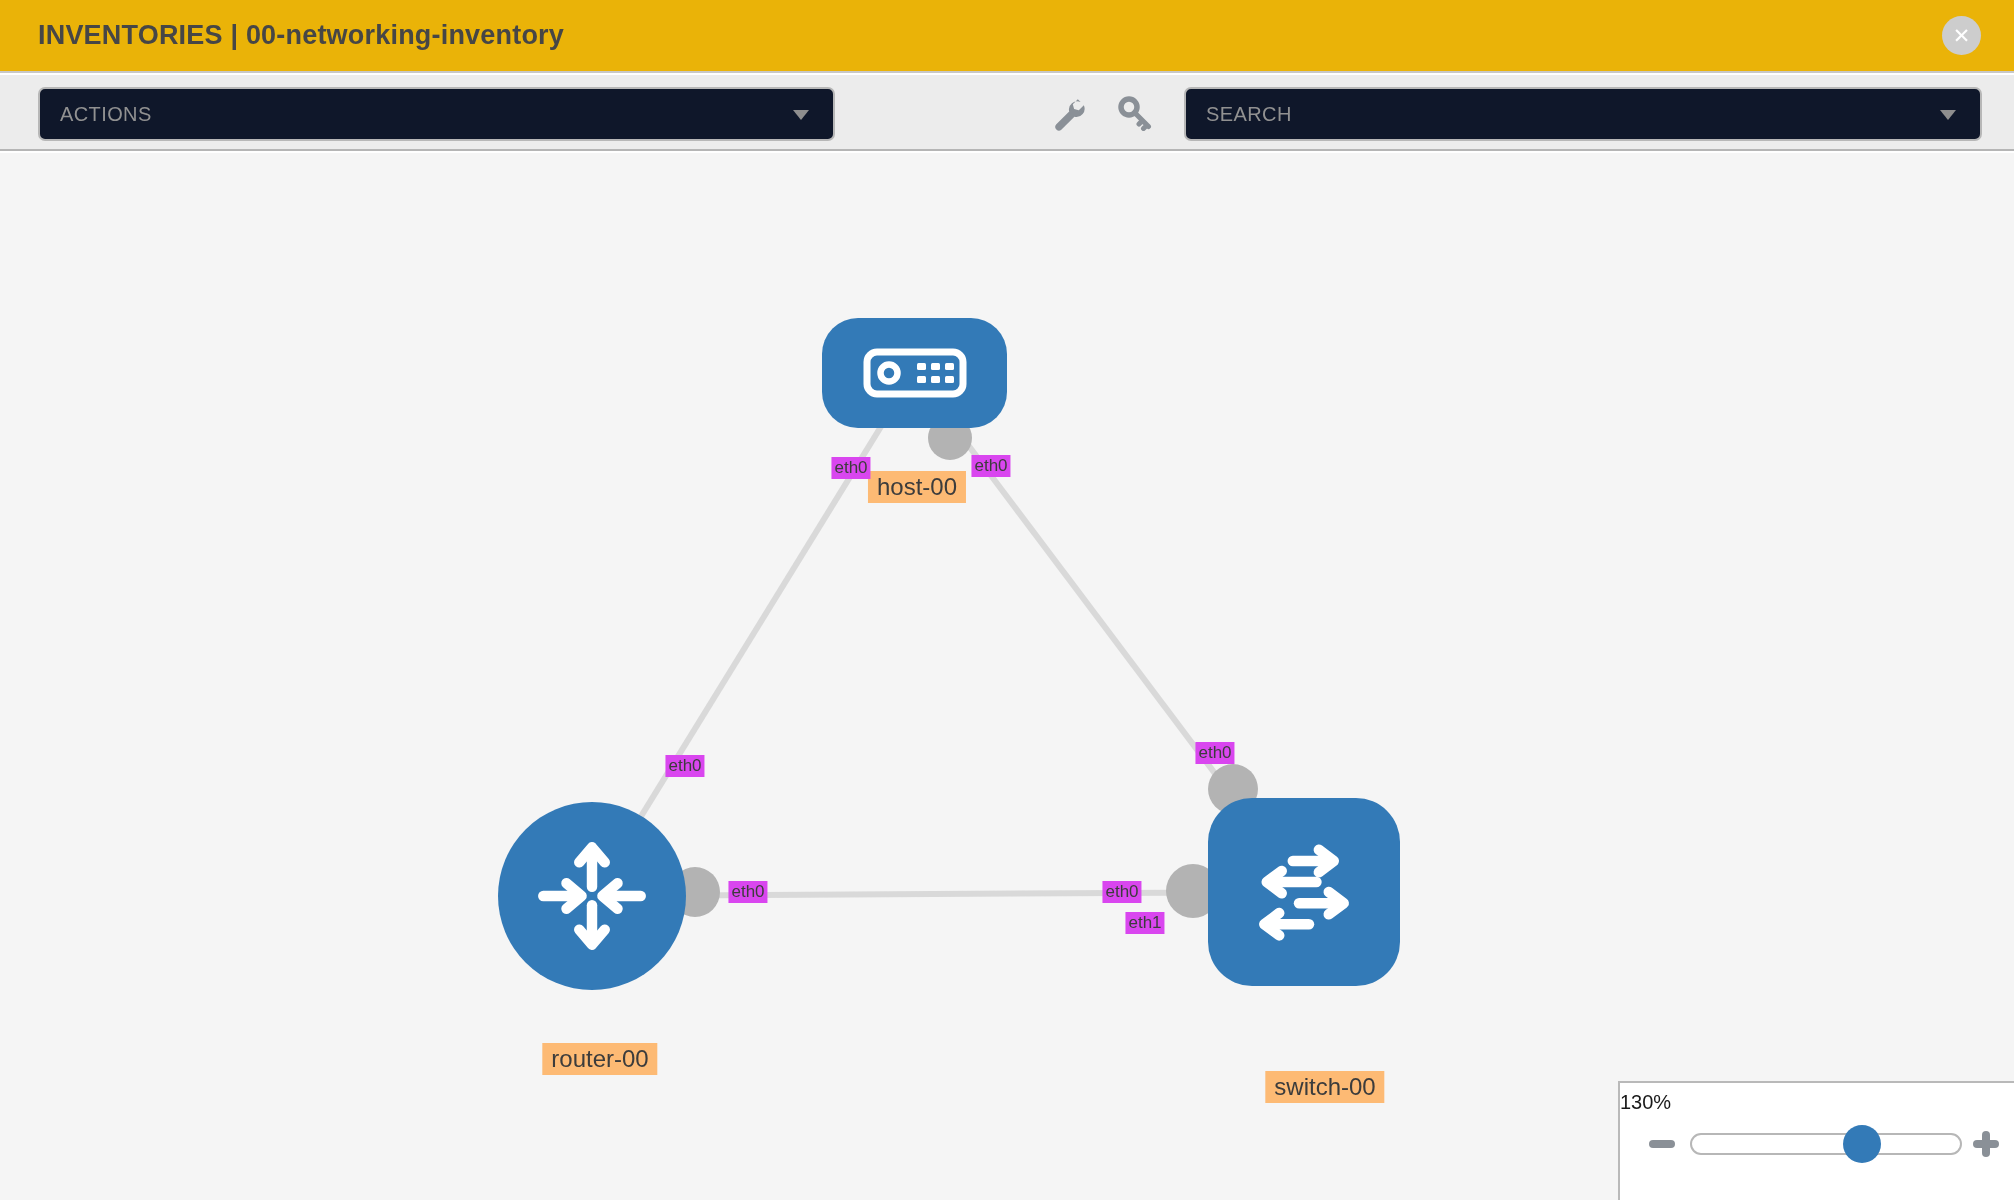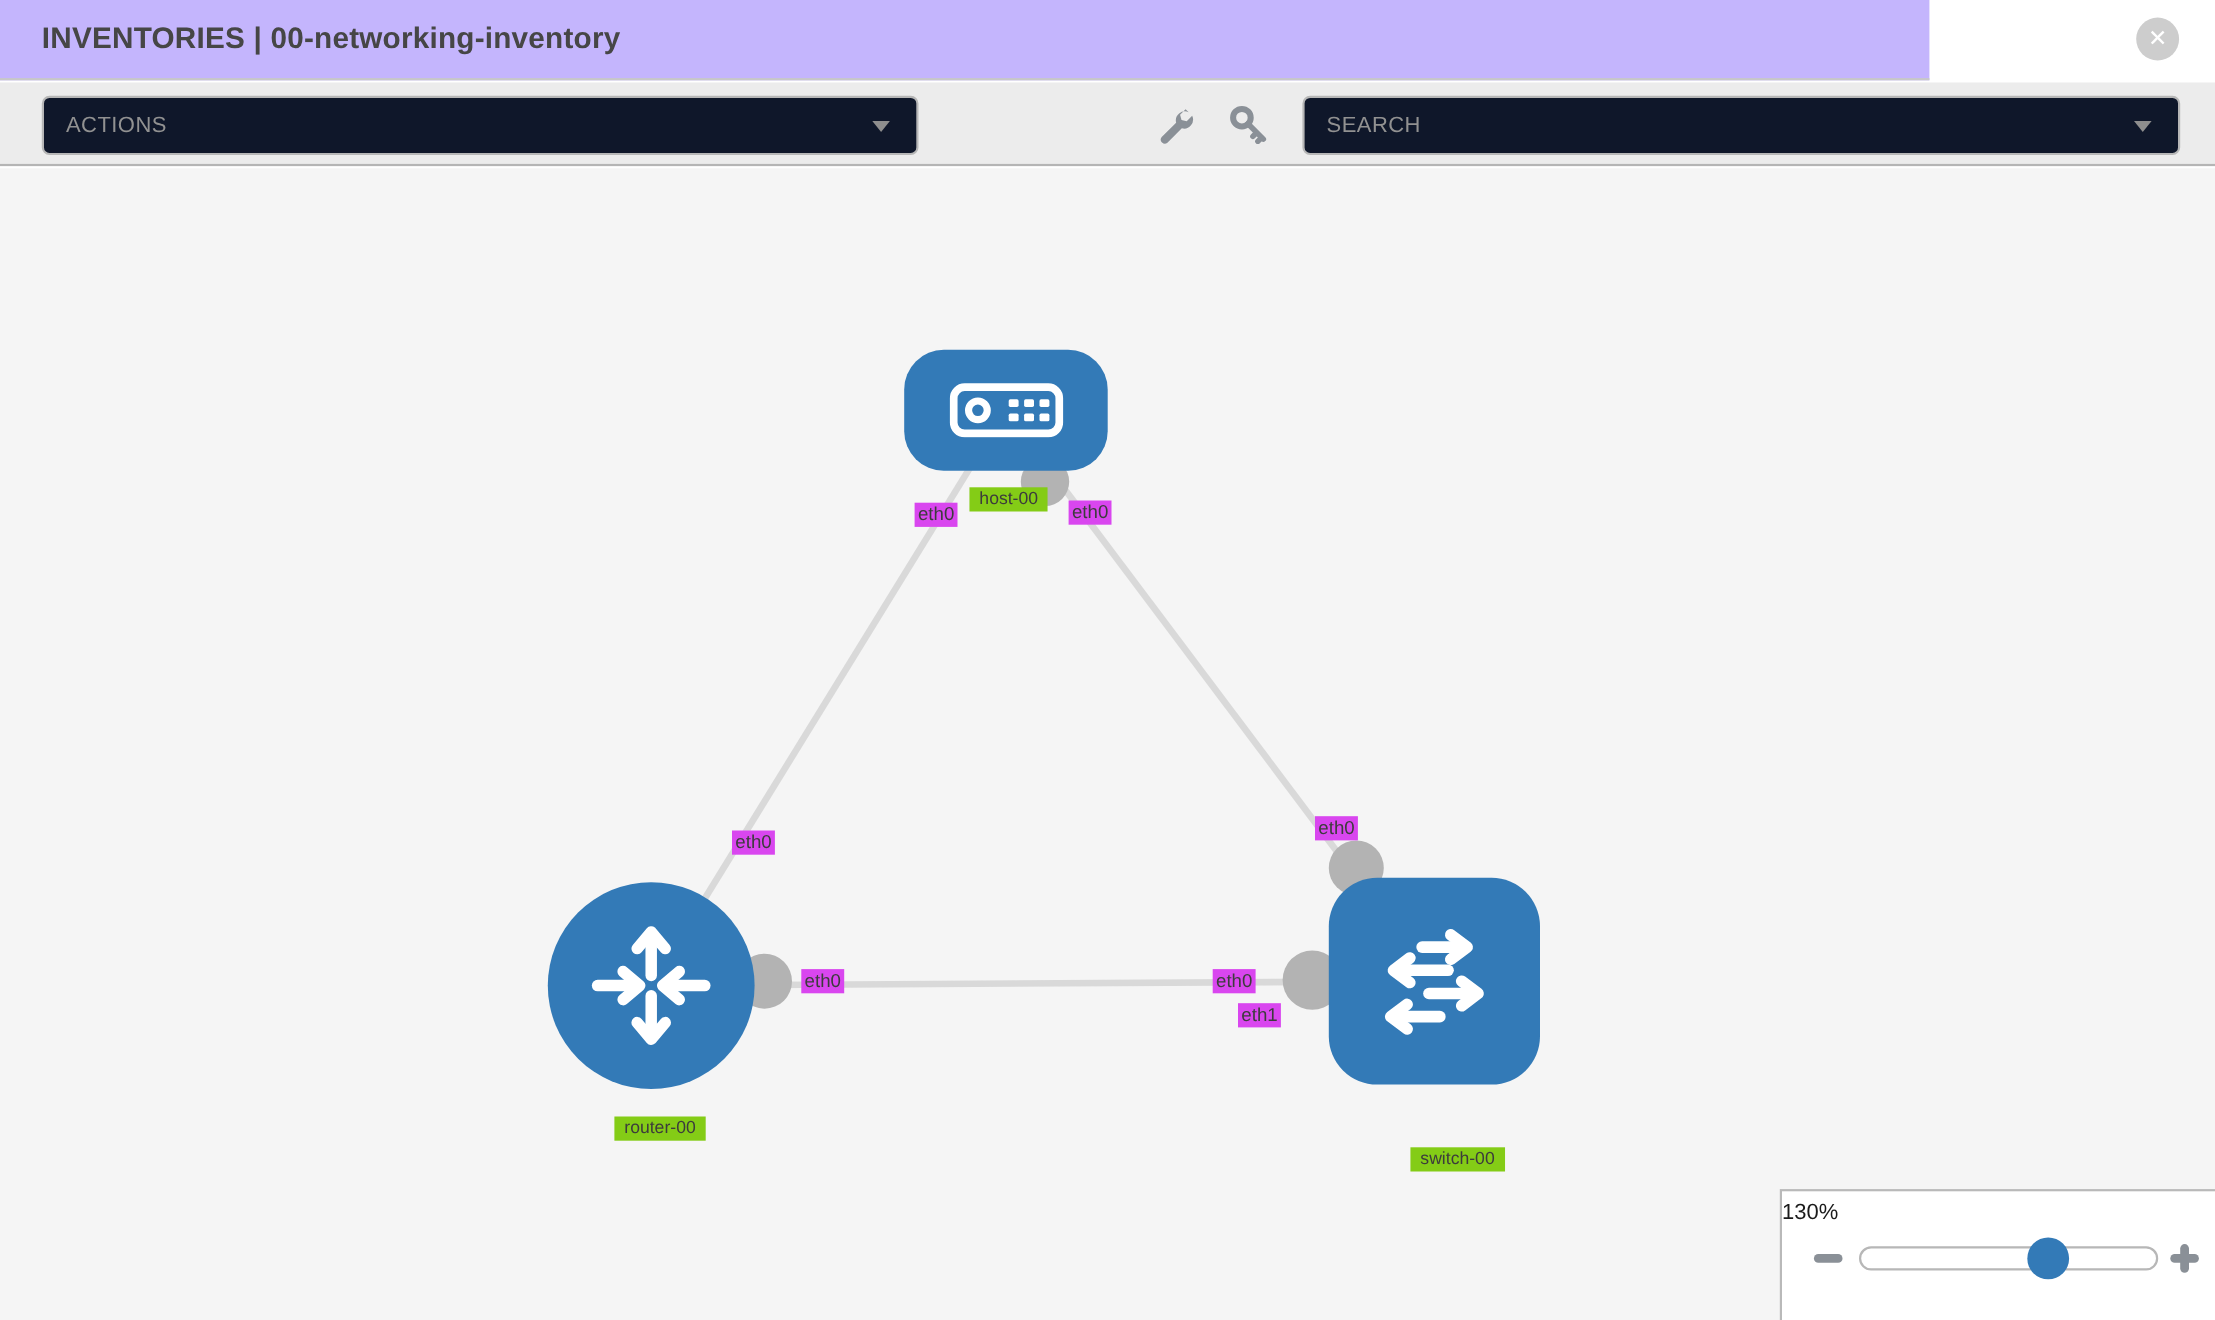--- a/index.html
+++ b/index.html
@@ -6,21 +6,21 @@
     --node-blue:#337ab7; --link-gray:#d9d9d9; --interface-gray:#b3b3b3;
     --canvas-bg:#f5f5f5; --toolbar-bg:#ececec; --panel-border:#b9b9b9;
     --control-border:#b7b7b7; --icon-gray:#8a9097; --title-color:#464646;
     --label-color:#3c3c3c; --placeholder-color:#919191; --close-gray:#cdcdcd;
   }
   *{margin:0;padding:0;box-sizing:border-box;}
   body{font-family:"Liberation Sans","DejaVu Sans",sans-serif;background:#fff;}
   .page{position:relative;width:2014px;height:1200px;overflow:hidden;background:#fff;}
 
   
-  .header{position:absolute;left:0;top:0;width:1754px;height:73px;background:#c4b5fd;
+  .header{position:absolute;left:0;top:0;width:2014px;height:73px;background:#eab308;
           border-bottom:2px solid #c8c8c8;}
   .title{position:absolute;left:38px;top:0;height:71px;line-height:71px;
          font-size:27px;font-weight:bold;color:var(--title-color);letter-spacing:.2px;}
   .close-btn{position:absolute;left:1942px;top:16px;width:39px;height:39px;border-radius:50%;
              background:var(--close-gray);color:#fff;text-align:center;line-height:39px;
              font-size:21px;font-weight:bold;cursor:pointer;}
 
   
   .toolbar{position:absolute;left:0;top:75px;width:2014px;height:76px;background:var(--toolbar-bg);
            border-bottom:2px solid #b5b5b5;}
@@ -42,22 +42,22 @@
   .canvas{position:absolute;left:0;top:153px;width:2014px;height:1047px;background:var(--canvas-bg);
           overflow:hidden;}
   .links-svg{position:absolute;left:0;top:0;z-index:0;}
   .iface{position:absolute;border-radius:50%;background:var(--interface-gray);z-index:1;}
   .node{position:absolute;background:var(--node-blue);z-index:2;display:flex;
         align-items:center;justify-content:center;cursor:pointer;}
   .node svg{display:block;}
   .node-host{left:822px;top:165px;width:185px;height:110px;border-radius:36px;}
   .node-router{left:498px;top:649px;width:188px;height:188px;border-radius:50%;}
   .node-switch{left:1208px;top:645px;width:192px;height:188px;border-radius:44px;}
-  .node-label{position:absolute;z-index:3;transform:translateX(-50%);background:#84cc16;
-              color:var(--label-color);font-size:16px;padding:2px 9px;white-space:nowrap;}
+  .node-label{position:absolute;z-index:3;transform:translateX(-50%);background:#fdba74;
+              color:var(--label-color);font-size:24px;padding:2px 9px;white-space:nowrap;margin-top:28px;}
   .badge{position:absolute;z-index:3;transform:translate(-50%,-50%);background:#d946ef;
          color:var(--label-color);font-size:17px;padding:1px 3px;white-space:nowrap;}
 
   
   .zoom-panel{position:absolute;left:1618px;top:928px;width:400px;height:124px;background:#fff;
               border:2px solid var(--panel-border);z-index:10;}
   .zoom-level{position:absolute;left:0;top:8px;width:360px;text-align:left;font-size:20px;color:#1a1a1a;}
   .zoom-minus,.zoom-plus{position:absolute;top:47px;width:28px;height:28px;cursor:pointer;}
   .zoom-minus{left:28px;}
   .zoom-plus{left:352px;}

